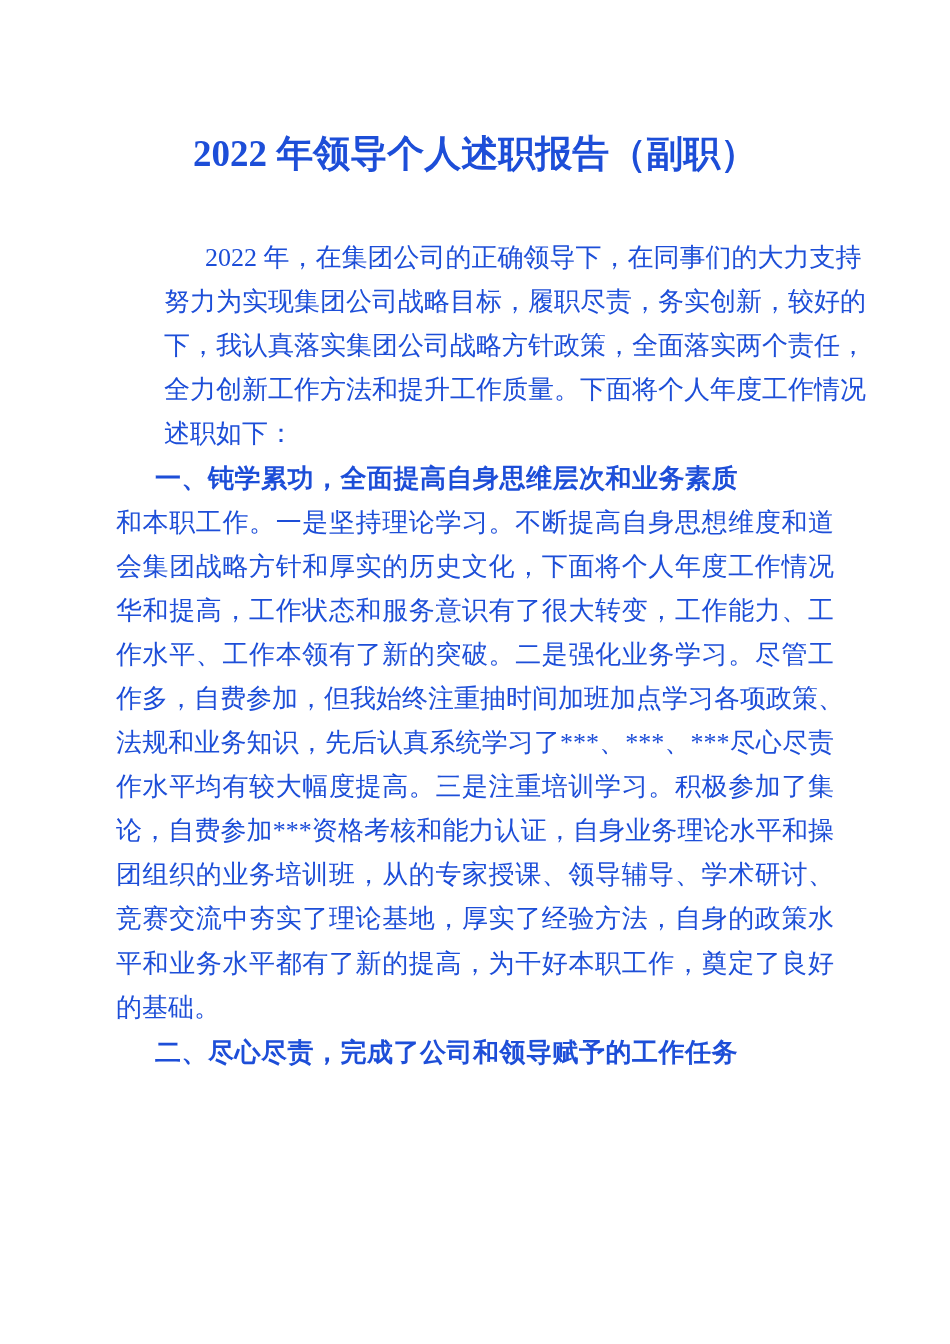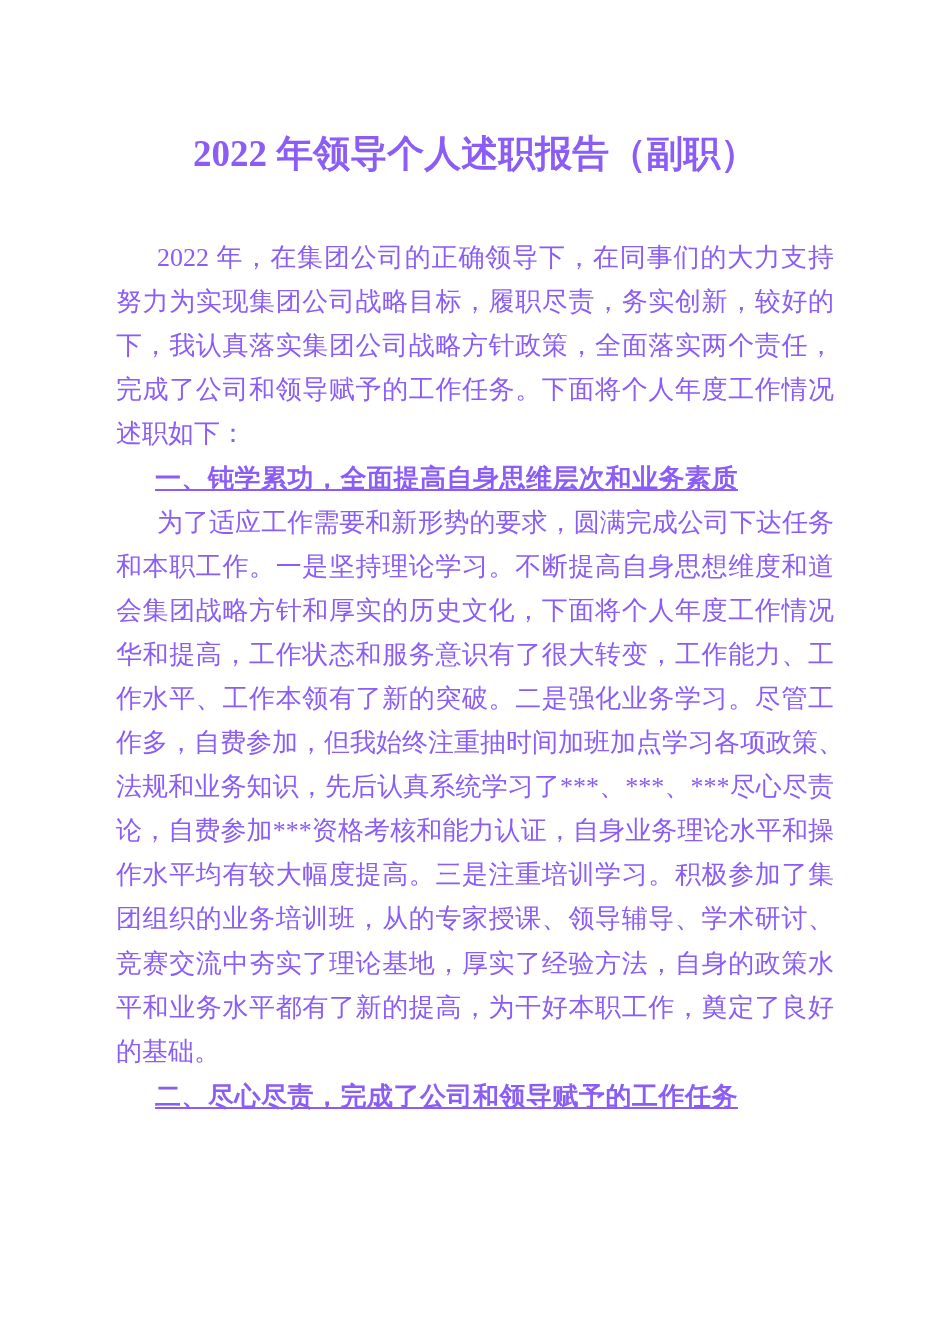--- a/index.html
+++ b/index.html
@@ -6,40 +6,41 @@
     margin: 0;
     padding: 0;
     background: #ffffff;
   }
   .page {
     position: relative;
     width: 950px;
     height: 1344px;
     background: #ffffff;
     overflow: hidden;
-    color: #8b5cf6;
+    color: #1d4ed8;
   }
   .content {
     position: absolute;
     left: 116px;
     top: 0;
     width: 718px;
   }
   .title {
     margin-top: 128px;
     height: 52px;
     line-height: 52px;
     text-align: center;
     font-family: "Liberation Serif", serif;
     font-weight: bold;
     font-size: 37px;
     white-space: nowrap;
   }
   .body-block {
     margin-top: 56px;
+    margin-left: 48px;
   }
   .ln {
     height: 44.1px;
     line-height: 44.1px;
     font-family: "Liberation Serif", serif;
     font-size: 26px;
     white-space: nowrap;
     overflow: visible;
   }
   .j {
@@ -47,51 +48,49 @@
     text-align-last: justify;
   }
   .ind {
     padding-left: 41px;
   }
   .hd {
     font-family: "Liberation Sans", sans-serif;
     font-weight: bold;
     padding-left: 39px;
     letter-spacing: 0.5px;
-    text-decoration: underline;
   }
 </style>
 </head>
 <body>
 
 <div class="page">
   <div class="content">
 
     <div class="title">2022 年领导个人述职报告（副职）</div>
 
     <div class="body-block">
       <div class="ln j ind">2022 年，在集团公司的正确领导下，在同事们的大力支持</div>
       <div class="ln j">努力为实现集团公司战略目标，履职尽责，务实创新，较好的</div>
       <div class="ln j">下，我认真落实集团公司战略方针政策，全面落实两个责任，</div>
-      <div class="ln j">完成了公司和领导赋予的工作任务。下面将个人年度工作情况</div>
+      <div class="ln j">全力创新工作方法和提升工作质量。下面将个人年度工作情况</div>
       <div class="ln">述职如下：</div>
     </div>
 
     <div class="ln hd">一、钝学累功，全面提高自身思维层次和业务素质</div>
 
     <div>
-      <div class="ln j ind">为了适应工作需要和新形势的要求，圆满完成公司下达任务</div>
       <div class="ln j">和本职工作。一是坚持理论学习。不断提高自身思想维度和道</div>
       <div class="ln j">会集团战略方针和厚实的历史文化，下面将个人年度工作情况</div>
       <div class="ln j">华和提高，工作状态和服务意识有了很大转变，工作能力、工</div>
       <div class="ln j">作水平、工作本领有了新的突破。二是强化业务学习。尽管工</div>
       <div class="ln j">作多，自费参加，但我始终注重抽时间加班加点学习各项政策、</div>
       <div class="ln j">法规和业务知识，先后认真系统学习了***、***、***尽心尽责</div>
+      <div class="ln j">作水平均有较大幅度提高。三是注重培训学习。积极参加了集</div>
       <div class="ln j">论，自费参加***资格考核和能力认证，自身业务理论水平和操</div>
-      <div class="ln j">作水平均有较大幅度提高。三是注重培训学习。积极参加了集</div>
       <div class="ln j">团组织的业务培训班，从的专家授课、领导辅导、学术研讨、</div>
       <div class="ln j">竞赛交流中夯实了理论基地，厚实了经验方法，自身的政策水</div>
       <div class="ln j">平和业务水平都有了新的提高，为干好本职工作，奠定了良好</div>
       <div class="ln">的基础。</div>
     </div>
 
     <div class="ln hd">二、尽心尽责，完成了公司和领导赋予的工作任务</div>
 
   </div>
 </div>

